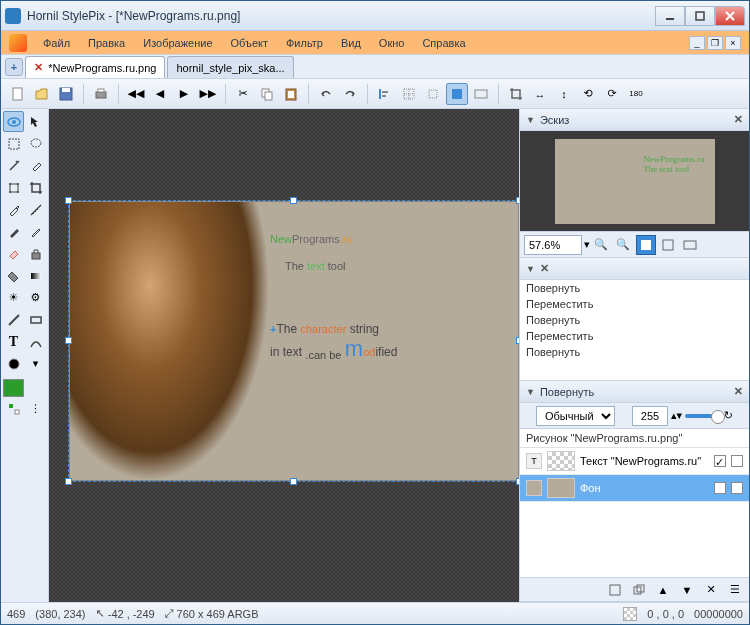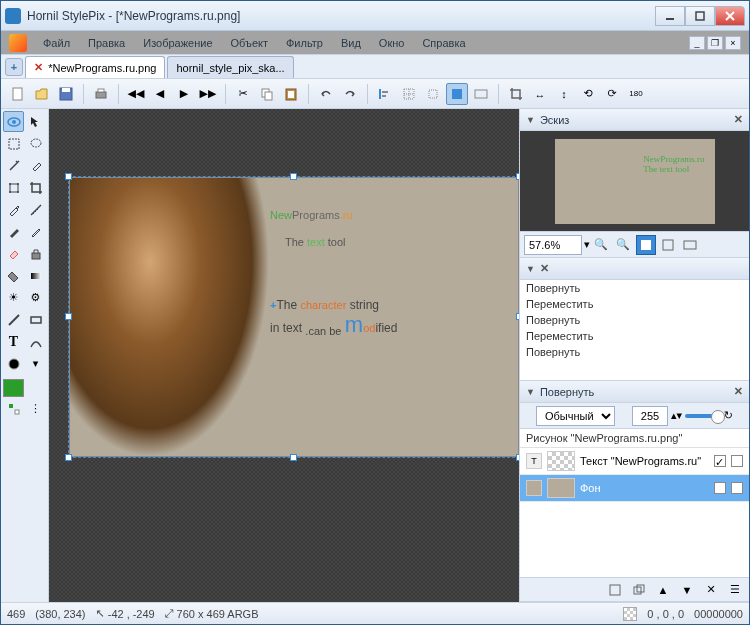--- a/index.html
+++ b/index.html
@@ -5,21 +5,21 @@
 * { margin: 0; padding: 0; box-sizing: border-box; font-family: Tahoma, sans-serif; font-size: 11px; }
 body { background: #fff; width: 750px; height: 625px; overflow: hidden; }
 .window { width: 750px; height: 625px; border: 1px solid #2e5d8a; background: #e8eef7; display: flex; flex-direction: column; }
 .titlebar { height: 30px; background: linear-gradient(#f0f5fb,#d6e3f3); display: flex; align-items: center; padding: 0 4px; border-bottom: 1px solid #b8c8dd; }
 .titlebar .icon { width: 16px; height: 16px; background: #2e7dc0; border-radius: 3px; margin-right: 6px; }
 .titlebar .title { flex: 1; color: #2a3a4a; font-size: 12px; }
 .winbtns { display: flex; gap: 0; }
 .winbtn { width: 30px; height: 20px; background: linear-gradient(#f3f7fc,#d8e4f2); border: 1px solid #aab9cc; display: flex; align-items: center; justify-content: center; font-size: 12px; font-weight: bold; color: #3a4a5a; cursor: pointer; }
 .winbtn.close { background: linear-gradient(#f5a09a,#d4433a); color: #fff; border-radius: 0 4px 0 0; }
 .winbtn svg { width: 10px; height: 10px; }
-.logorow { height: 24px; background: #a3a3a3; display: flex; align-items: center; padding: 0 8px; border-bottom: 1px solid #c8d4e2; }
+.logorow { height: 24px; background: #fdba74; display: flex; align-items: center; padding: 0 8px; border-bottom: 1px solid #c8d4e2; }
 .logorow .logo { width: 18px; height: 18px; background: linear-gradient(135deg,#f7b733,#fc4a1a); border-radius: 3px; margin-right: 8px; }
 .menubar { height: 22px; display: flex; align-items: center; gap: 2px; }
 .menuitem { padding: 3px 8px; color: #2a3a4a; cursor: pointer; }
 .docbtns { display: flex; gap: 2px; margin-left: auto; }
 .docbtn { width: 16px; height: 14px; background: #e8eef7; border: 1px solid #aab9cc; font-size: 9px; display: flex; align-items: center; justify-content: center; cursor: pointer; }
 .tabrow { height: 24px; background: #e8eef7; display: flex; align-items: flex-end; padding: 0 4px; border-bottom: 1px solid #c8d4e2; gap: 2px; }
 .addtab { width: 18px; height: 18px; background: #d0ddf0; border: 1px solid #a0b0c8; border-radius: 3px; display: flex; align-items: center; justify-content: center; font-weight: bold; color: #3a6ea5; cursor: pointer; margin-bottom: 2px; }
 .tab { height: 22px; padding: 0 8px; background: #fff; border: 1px solid #a0b0c8; border-bottom: none; border-radius: 3px 3px 0 0; display: flex; align-items: center; gap: 5px; cursor: pointer; }
 .tab.inactive { background: #d8e2f0; }
 .tab .x { color: #c0392b; font-weight: bold; }
@@ -30,21 +30,21 @@
 .tsep { width: 1px; height: 20px; background: #c0ccdc; margin: 0 4px; }
 .mainarea { flex: 1; display: flex; overflow: hidden; }
 .toolbox { width: 48px; background: #e8eef7; border-right: 1px solid #c8d4e2; display: flex; flex-direction: column; padding: 2px; gap: 1px; }
 .trow { display: flex; gap: 1px; }
 .tool { width: 21px; height: 21px; display: flex; align-items: center; justify-content: center; border: 1px solid transparent; cursor: pointer; border-radius: 2px; }
 .tool.active { background: #b0d0f0; border-color: #6090c0; }
 .tool svg { width: 14px; height: 14px; }
 .swatch { width: 21px; height: 18px; border: 1px solid #888; }
 .canvas-area { flex: 1; background: #3a3a3a; position: relative; overflow: hidden; }
 .canvas-darkbg { position: absolute; inset: 0; background-image: repeating-conic-gradient(#444 0 25%, #3a3a3a 0 50%); background-size: 4px 4px; }
-.canvas { position: absolute; left: 20px; top: 68px; width: 450px; height: 280px; background: #b5ab9a; border: 1px solid #888; }
+.canvas { position: absolute; left: 20px; top: 92px; width: 450px; height: 280px; background: #b5ab9a; border: 1px solid #888; }
 .selection { position: absolute; inset: -2px; border: 1px dashed #3a8ad8; pointer-events: none; }
 .handle { position: absolute; width: 7px; height: 7px; background: #fff; border: 1px solid #3a8ad8; }
 .handle.tl { top: -4px; left: -4px; } .handle.tm { top: -4px; left: 50%; margin-left: -4px; } .handle.tr { top: -4px; right: -4px; }
 .handle.ml { top: 50%; left: -4px; margin-top: -4px; } .handle.mr { top: 50%; right: -4px; margin-top: -4px; }
 .handle.bl { bottom: -4px; left: -4px; } .handle.bm { bottom: -4px; left: 50%; margin-left: -4px; } .handle.br { bottom: -4px; right: -4px; }
 .ctext1 { position: absolute; left: 200px; top: 20px; font-size: 24px; font-family: Georgia; }
 .ctext1 .g { color: #4aaa4a; } .ctext1 .o { color: #e89030; }
 .ctext2 { position: absolute; left: 215px; top: 50px; font-size: 20px; font-family: Georgia; color: #555; }
 .ctext2 .g { color: #5aba5a; }
 .ctext3 { position: absolute; left: 200px; top: 120px; font-size: 12px; color: #444; }

